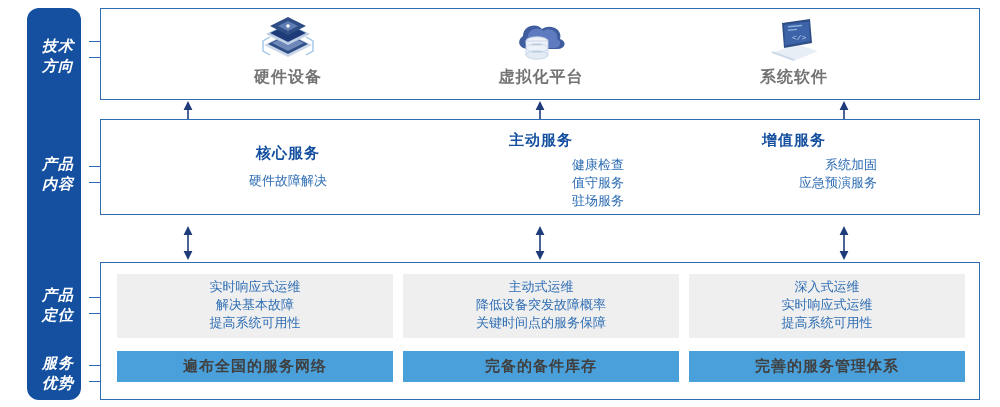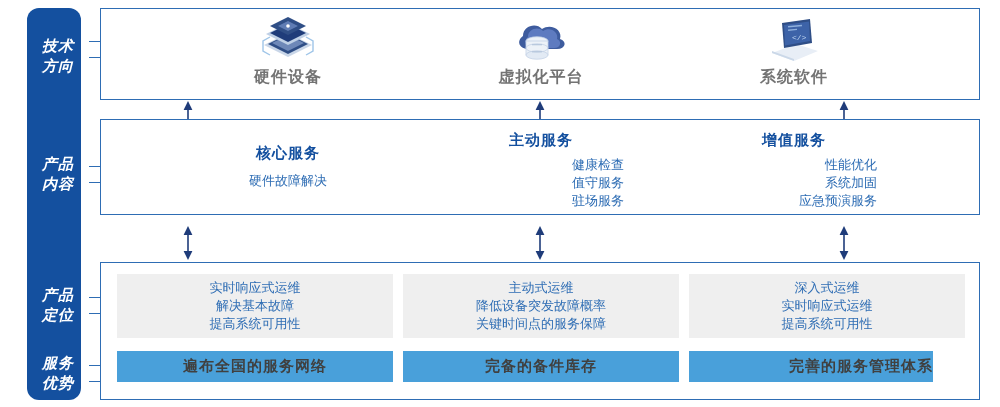--- a/index.html
+++ b/index.html
@@ -100,21 +100,21 @@
     color: #2E6DB4;
     font-size: 13px;
     line-height: 18px;
   }
   .core-head  { margin-top: 24px; }
   .core-sub   { margin-top: 9px; }
   .multi-head { margin-top: 11px; }
   .multi-list { margin-top: 6px; text-align: right; }
 
   
-  #row3 { left: 100px; top: 262px; width: 880px; height: 138px; }
+  #row3 { left: 100px; top: 262px; width: 880px; height: 138px; font-family: Liberation Mono, monospace; }
   .pos-box {
     position: absolute;
     top: 11px;
     height: 64px;
     background: #EFEFEF;
     display: flex;
     flex-direction: column;
     align-items: center;
     justify-content: center;
   }
@@ -250,21 +250,20 @@
     <div class="multi-list">
       <div class="content-item">健康检查</div>
       <div class="content-item">值守服务</div>
       <div class="content-item">驻场服务</div>
     </div>
   </div>
 
   <div class="content-col" style="left:610px; width:166px;">
     <div class="content-head multi-head">增值服务</div>
     <div class="multi-list">
-      <div class="content-item">性能优化</div>
       <div class="content-item">系统加固</div>
       <div class="content-item">应急预演服务</div>
     </div>
   </div>
 </div>
 
 <svg class="arrow" style="left:180px; top:226px;" width="16" height="34" viewBox="0 0 16 34">
   <line x1="8" y1="4" x2="8" y2="30" stroke="#1F3C7A" stroke-width="1.6"></line>
   <polygon points="8,0 3.6,9 12.4,9" fill="#1F3C7A"></polygon>
   <polygon points="8,34 3.6,25 12.4,25" fill="#1F3C7A"></polygon>
@@ -297,16 +296,16 @@
     <div class="pos-line">实时响应式运维</div>
     <div class="pos-line">提高系统可用性</div>
   </div>
 
   <div class="adv-bar" style="left:16px; width:276px;">
     <span class="adv-label">遍布全国的服务网络</span>
   </div>
   <div class="adv-bar" style="left:302px; width:276px;">
     <span class="adv-label">完备的备件库存</span>
   </div>
-  <div class="adv-bar" style="left:588px; width:244px;justify-content:flex-end;">
+  <div class="adv-bar" style="left:588px; width:276px;">
     <span class="adv-label">完善的服务管理体系</span>
   </div>
 </div>
 
 </body></html>

